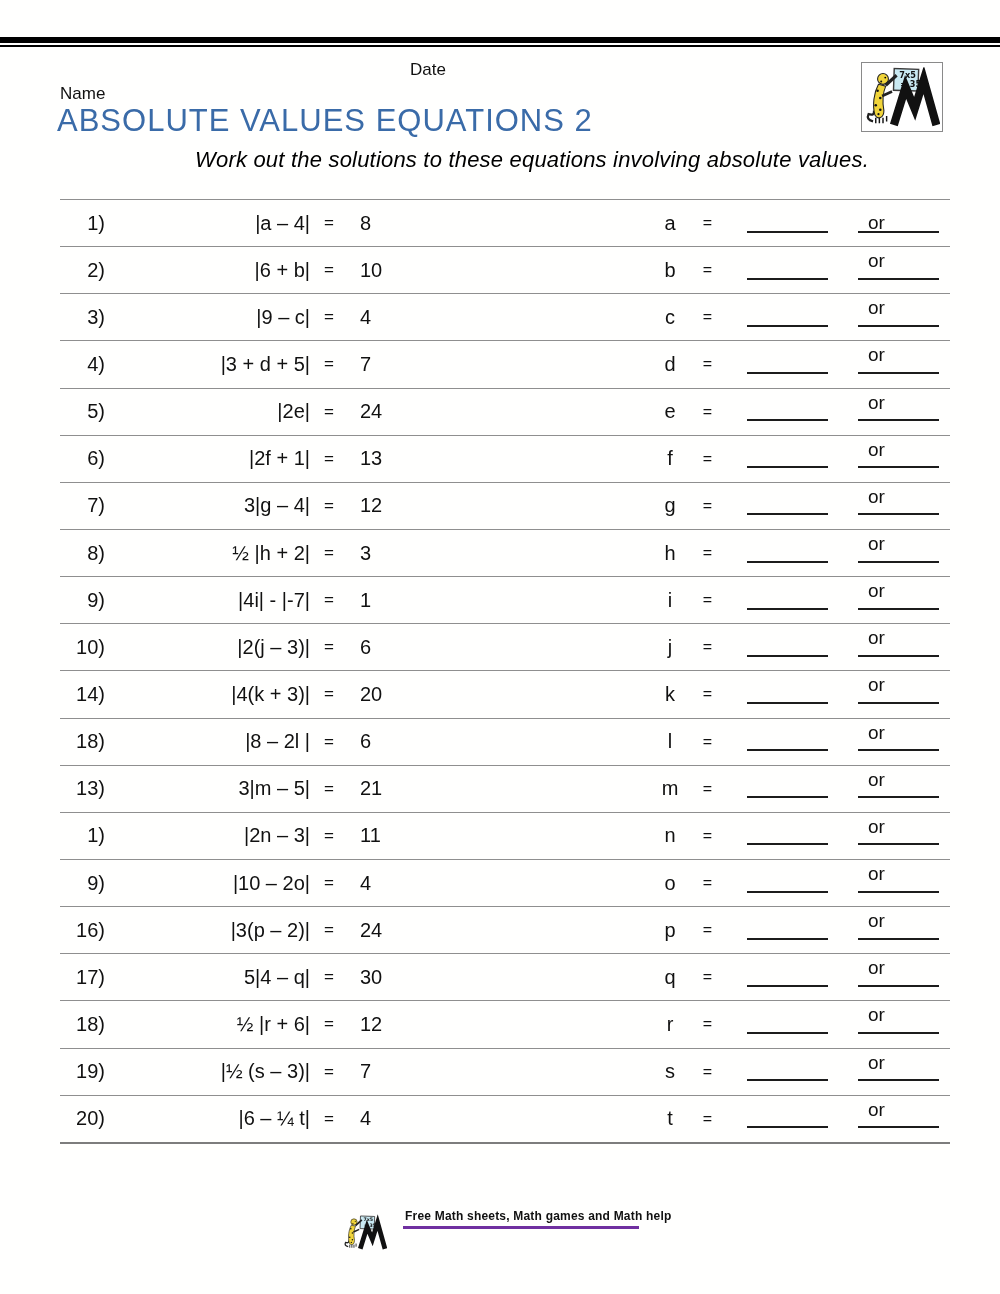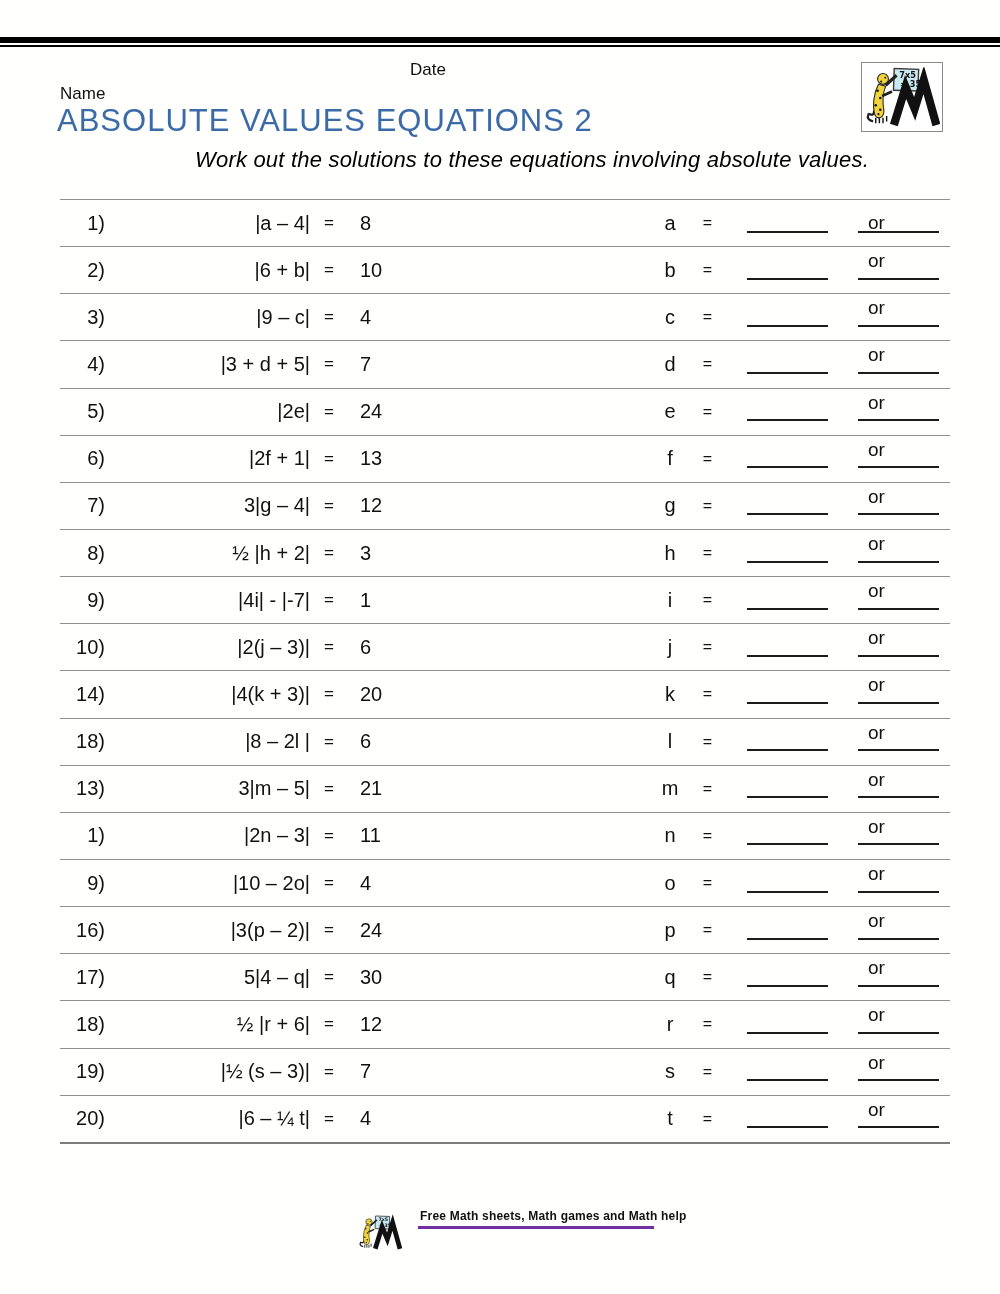--- a/index.html
+++ b/index.html
@@ -49,21 +49,21 @@
   .varl { grid-column:6; text-align:center; font-size:20px; }
   .veq  { grid-column:7; text-align:center; font-size:16px; }
   .blank1 { grid-column:9; }
   .orw  { grid-column:10; text-align:center; font-size:19px;margin-left:40px; }
   .blank2 { grid-column:11; }
   .blank { height:2px; background:#1c1c1c; margin-top:17px; }
   .row:not(:first-child) .orw { transform:translateY(-9px); }
 
   
   .footer {
-    position:absolute; left:350px; top:1209px;
+    position:absolute; left:335px; top:1209px;
     display:flex; align-items:flex-start;text-align:right;
   }
   .footer .logo-svg { flex:0 0 auto; }
   .footer-right { margin-left:-12px; }
   .tagline { font-size:12px; font-weight:bold; letter-spacing:0.2px; padding-left:22px; white-space:nowrap; }
   .footer-rule { height:3px; width:236px; margin:3px 0 0 20px; }
   .wordmark {
     display:block; margin:-4px 0 0 -24px; white-space:nowrap;
     font-family:"DejaVu Sans", sans-serif; font-weight:700;
     font-size:21px; letter-spacing:1.5px; color:#3c3c3c; font-style:italic;

